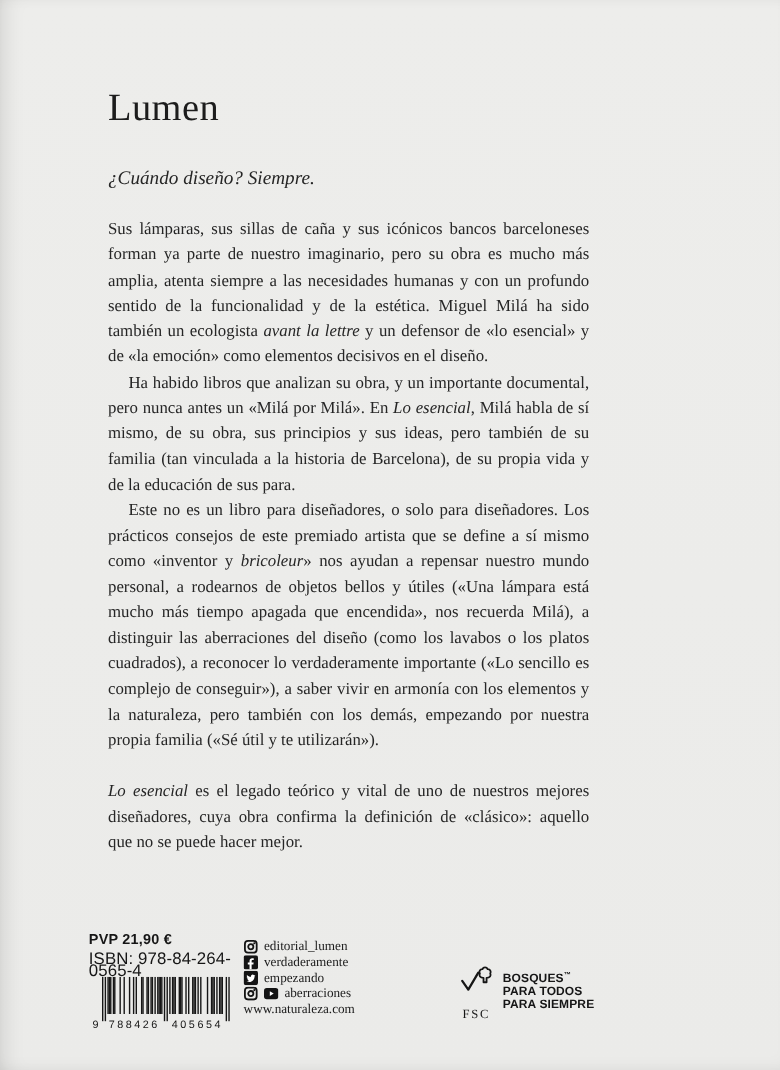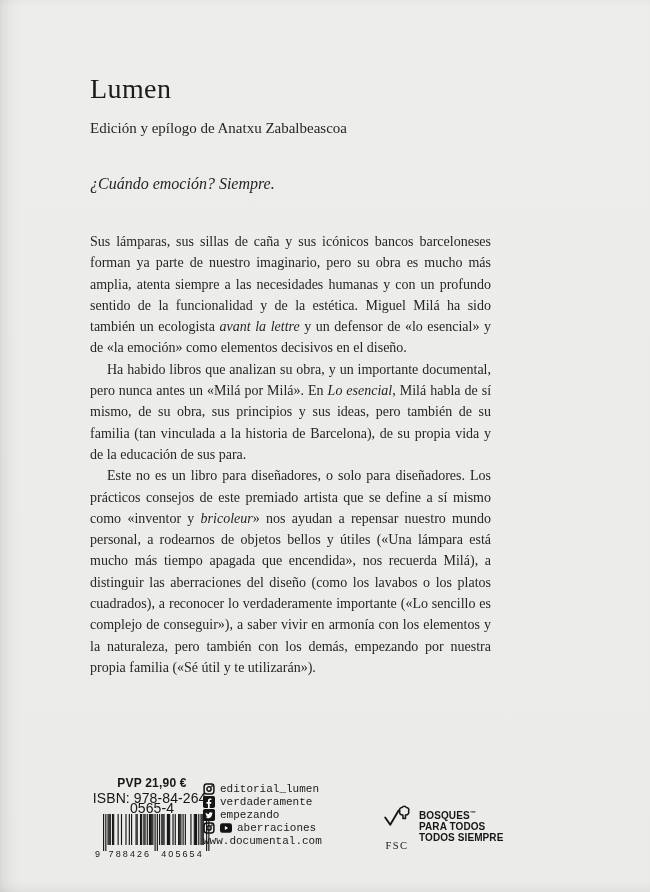--- a/index.html
+++ b/index.html
@@ -7,63 +7,63 @@
     position:relative;
     width:650px;height:892px;
     margin:0 auto;
     background:linear-gradient(180deg, var(--bg,#EDEDEB) 0%, #ECECEA 55%, #EBEBE9 100%);
     box-shadow:inset 14px 0 22px -16px rgba(0,0,0,.18), inset 0 -10px 18px -14px rgba(0,0,0,.10), inset 0 8px 14px -12px rgba(0,0,0,.06);
     overflow:hidden;
     font-family:"Liberation Serif", serif;
     color:var(--ink,#262626);
   }
   .content{position:absolute;left:90px;top:76px;width:401px;}
-  .publisher{font-size:28px;line-height:26px;letter-spacing:.4px;color:#1c1c1c;}
+  .publisher{font-size:32px;line-height:26px;letter-spacing:.4px;color:#1c1c1c;}
   .edition{font-size:15px;line-height:18px;margin-top:17px;}
   .epigraph{font-size:16px;line-height:19px;margin-top:37px;font-style:italic;}
-  .body-text{margin-top:38px;font-size:14px;line-height:21.3px;text-align:justify;hyphens:auto;}
+  .body-text{margin-top:23px;font-size:14px;line-height:21.3px;text-align:justify;hyphens:auto;}
   .body-text p{margin:0;}
   .body-text p.indent{text-indent:17px;}
   .body-text p.spaced{margin-top:21px;}
   .body-text em{font-style:italic;}
 
   
-  .price-block{position:absolute;left:91px;top:776px;width:122px;text-align:center;font-family:"Liberation Sans",sans-serif;color:#161616;}
+  .price-block{position:absolute;left:74px;top:776px;width:122px;font-family:"Liberation Sans",sans-serif;color:#161616;}
   .pvp{font-size:12px;font-weight:bold;letter-spacing:.2px;line-height:14px;}
   .isbn{font-size:14px;letter-spacing:.1px;line-height:10px;margin-top:3px;}
   .barcode{margin-top:1px;line-height:0;}
 
   
-  .social-block{position:absolute;left:203px;top:782px;font-family:Liberation Mono, monospace;color:#1b1b1b;}
+  .social-block{position:absolute;left:203px;top:782px;font-family:Liberation Serif, serif;color:#1b1b1b;}
   .social-row{display:flex;align-items:center;gap:5px;height:13.2px;}
   .social-row .sicon{display:inline-flex;width:12px;height:12px;color:#141414;}
   .social-row .sicon svg{width:12px;height:12px;display:block;}
   .social-row .handle{font-size:11px;line-height:12px;}
 
   
   .fsc-block{position:absolute;left:382px;top:805px;display:flex;gap:7px;align-items:flex-start;color:#161616;}
   .fsc-mark{width:30px;text-align:center;}
   .fsc-mark svg{display:block;margin:0 auto;}
   .fsc-acronym{display:block;font-family:"Liberation Serif",serif;font-size:10.5px;letter-spacing:1.5px;line-height:11px;margin-top:13px;}
   .fsc-text{font-family:"Liberation Sans",sans-serif;font-weight:bold;font-size:10px;line-height:11px;letter-spacing:.1px;margin-top:3px;}
   .fsc-text sup{font-size:6px;vertical-align:4px;letter-spacing:0;}
 </style>
 </head>
 <body>
 
 <div class="page" style="--bg: #EDEDEB; --ink: #262626;">
 
   <div class="content">
     <div class="publisher">Lumen</div>
-    <div class="edition">Edición y epílogo de Anatxu Zabalbeascoa</div>
-    <div class="epigraph">¿Cuándo emoción? Siempre.</div>
+    <div class="epigraph">¿Cuándo diseño? Siempre.</div>
     <div class="body-text">
         <p class=""><span>Sus lámparas, sus sillas de caña y sus icónicos bancos barceloneses forman ya parte de nuestro imaginario, pero su obra es mucho más amplia, atenta siempre a las necesidades humanas y con un profundo sentido de la funcionalidad y de la estética. Miguel Milá ha sido también un ecologista </span><em>avant la lettre</em><span> y un defensor de «lo esencial» y de «la emoción» como elementos decisivos en el diseño.</span></p>
         <p class="indent "><span>Ha habido libros que analizan su obra, y un importante documental, pero nunca antes un «Milá por Milá». En </span><em>Lo esencial</em><span>, Milá habla de sí mismo, de su obra, sus principios y sus ideas, pero también de su familia (tan vinculada a la historia de Barcelona), de su propia vida y de la educación de sus para.</span></p>
         <p class="indent "><span>Este no es un libro para diseñadores, o solo para diseñadores. Los prácticos consejos de este premiado artista que se define a sí mismo como «inventor y </span><em>bricoleur</em><span>» nos ayudan a repensar nuestro mundo personal, a rodearnos de objetos bellos y útiles («Una lámpara está mucho más tiempo apagada que encendida», nos recuerda Milá), a distinguir las aberraciones del diseño (como los lavabos o los platos cuadrados), a reconocer lo verdaderamente importante («Lo sencillo es complejo de conseguir»), a saber vivir en armonía con los elementos y la naturaleza, pero también con los demás, empezando por nuestra propia familia («Sé útil y te utilizarán»).</span></p>
+        <p class="spaced"><em>Lo esencial</em><span> es el legado teórico y vital de uno de nuestros mejores diseñadores, cuya obra confirma la definición de «clásico»: aquello que no se puede hacer mejor.</span></p>
       </div>
   </div>
 
   <div class="price-block">
     <div class="pvp">PVP 21,90 €</div>
     <div class="isbn">ISBN: 978-84-264-0565-4</div>
     <div class="barcode"><svg width="120" height="44" viewBox="0 0 120 44">
           <rect x="11.00" y="0" width="1.16" height="37" fill="#161616"></rect>
           <rect x="13.24" y="0" width="1.16" height="37" fill="#161616"></rect>
           <rect x="15.48" y="0" width="1.16" height="31" fill="#161616"></rect>
@@ -158,34 +158,34 @@
         </span>
         <span class="sicon">
           <svg viewBox="0 0 24 24">
             <rect x="0" y="2.6" width="24" height="18.8" rx="4.6" fill="currentColor"></rect>
             <path d="M9.7 8.2l6.5 3.8-6.5 3.8z" fill="#fff"></path>
           </svg>
         </span>
         <span class="handle">aberraciones</span>
       </div>
       <div class="social-row">
-        <span class="handle">www.documental.com</span>
+        <span class="handle">www.naturaleza.com</span>
       </div>
     </div>
 
   <div class="fsc-block">
     <div class="fsc-mark">
       <span>
         <svg viewBox="0 0 40 30" width="29" height="22" fill="none" stroke="#161616" stroke-width="2.6" stroke-linecap="round" stroke-linejoin="round">
           <path d="M3 17 L10 27 L21.5 7.5"></path>
           <path d="M27.5 13.5 C23.5 13.5 22 10.8 23.3 8.4 C21.8 6.2 23.6 3.2 26.3 3.4 C27.3 0.8 31.2 0.8 32.2 3.4 C34.9 3.2 36.6 6.2 35.2 8.4 C36.5 10.8 34.8 13.5 31 13.5 L31 18.5 L27.5 18.5 Z" stroke-width="2.1"></path>
         </svg>
       </span>
       <span class="fsc-acronym">FSC</span>
     </div>
     <div class="fsc-text">
         <div>BOSQUES<sup>™</sup></div>
         <div>PARA TODOS</div>
-        <div>TODOS SIEMPRE</div>
+        <div>PARA SIEMPRE</div>
       </div>
   </div>
 
 </div>
 
 </body></html>

